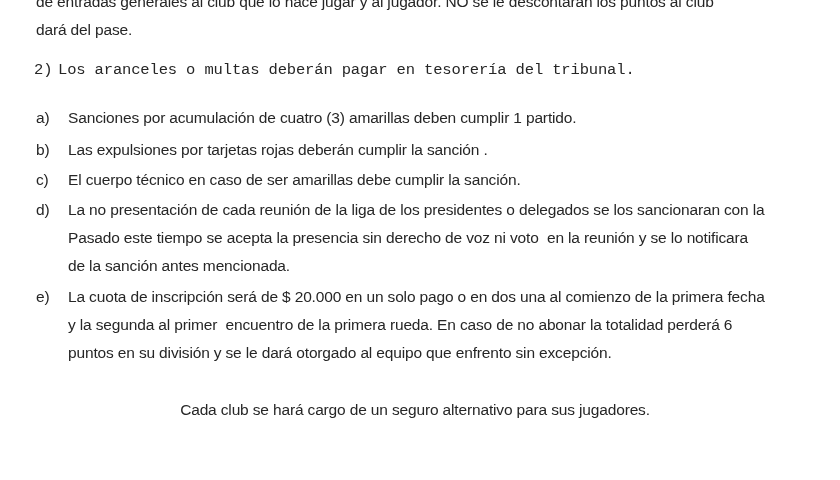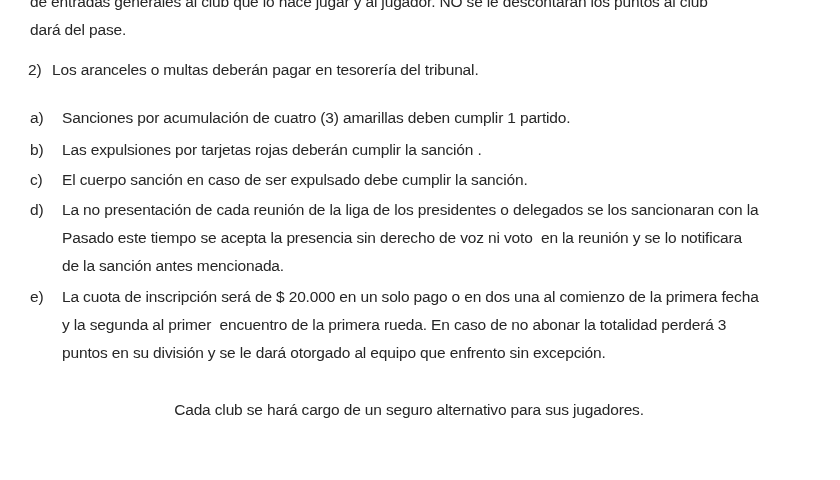--- a/index.html
+++ b/index.html
@@ -14,33 +14,35 @@
       font-family: "Liberation Sans", sans-serif;
       font-size: 15.5px;
       letter-spacing: -0.15px;
       color: #262626;
     }
     .doc {
       position: relative;
       width: 788px;
       height: 480px;
       overflow: hidden;
+      margin-left: 6px;
     }
     .line {
       line-height: 28px;
       white-space: pre;
     }
     
     .para-intro {
       margin-top: -12px;
       padding-left: 30px;
     }
     .para-numbered {
       margin-top: 12px;
       padding-left: 28px;
+      font-family: Liberation Mono, monospace;
     }
     .num-marker {
       display: inline-block;
       width: 24px;
       white-space: pre;
     }
     .list-item {
       position: relative;
       padding-left: 62px;
     }
@@ -81,34 +83,34 @@
     <div class="line">Sanciones por acumulación de cuatro (3) amarillas deben cumplir 1 partido.</div>
   </div>
 
   <div class="list-item item-b">
     <span class="list-marker">b)</span>
     <div class="line">Las expulsiones por tarjetas rojas deberán cumplir la sanción .</div>
   </div>
 
   <div class="list-item item-c">
     <span class="list-marker">c)</span>
-    <div class="line">El cuerpo sanción en caso de ser expulsado debe cumplir la sanción.</div>
+    <div class="line">El cuerpo técnico en caso de ser amarillas debe cumplir la sanción.</div>
   </div>
 
   <div class="list-item item-d">
     <span class="list-marker">d)</span>
     <div class="line">La no presentación de cada reunión de la liga de los presidentes o delegados se los sancionaran con la</div>
     <div class="line">Pasado este tiempo se acepta la presencia sin derecho de voz ni voto  en la reunión y se lo notificara</div>
     <div class="line">de la sanción antes mencionada.</div>
   </div>
 
   <div class="list-item item-e">
     <span class="list-marker">e)</span>
     <div class="line">La cuota de inscripción será de $ 20.000 en un solo pago o en dos una al comienzo de la primera fecha</div>
-    <div class="line">y la segunda al primer  encuentro de la primera rueda. En caso de no abonar la totalidad perderá 3</div>
+    <div class="line">y la segunda al primer  encuentro de la primera rueda. En caso de no abonar la totalidad perderá 6</div>
     <div class="line">puntos en su división y se le dará otorgado al equipo que enfrento sin excepción.</div>
   </div>
 
   <div class="para-closing">
     <div class="line">Cada club se hará cargo de un seguro alternativo para sus jugadores.</div>
   </div>
 
 </div>
 
 </body></html>

